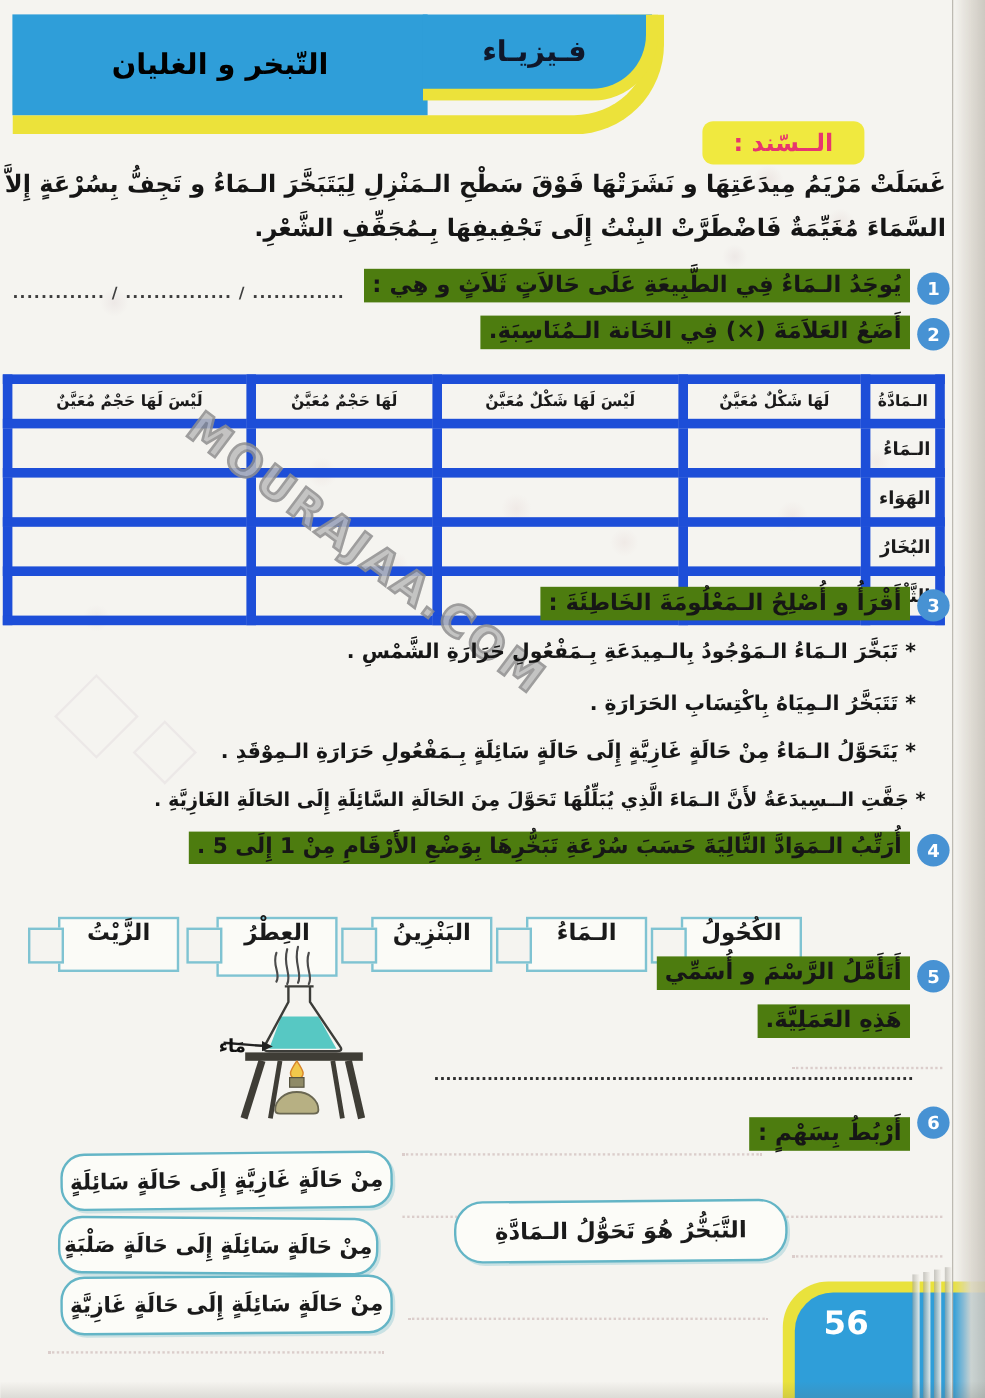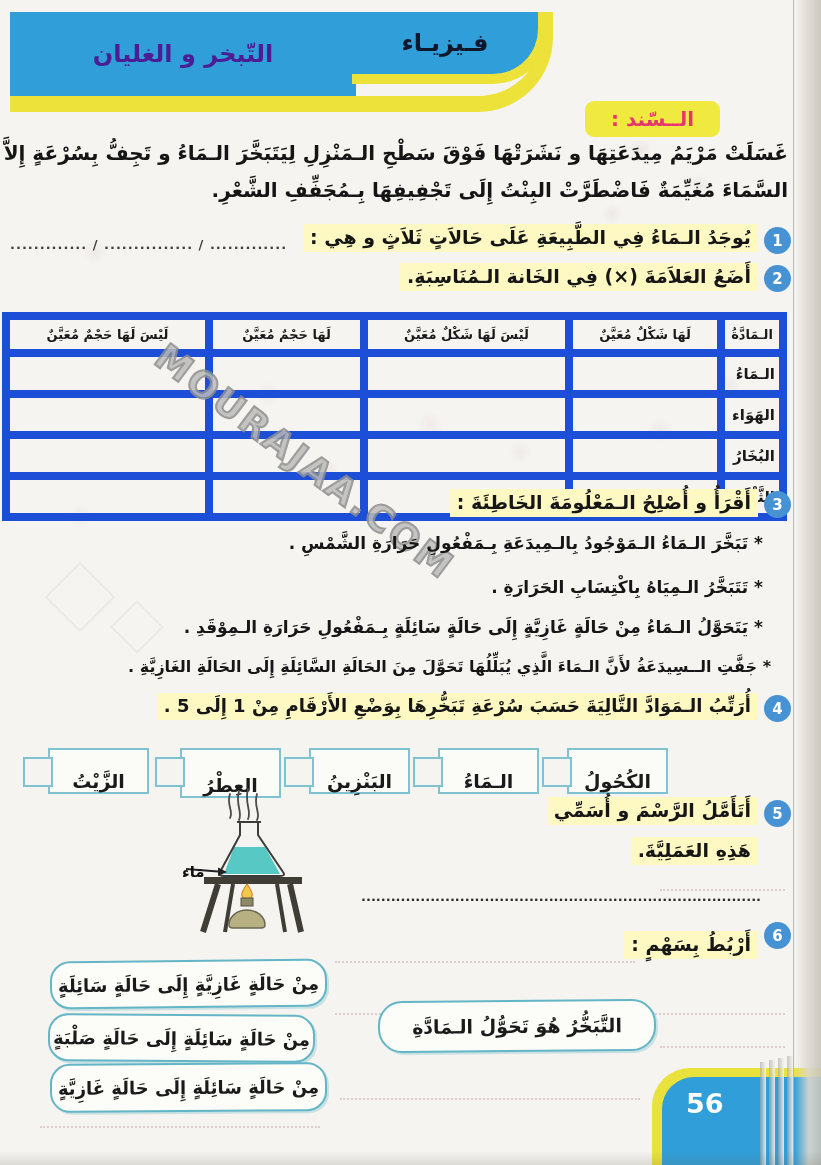--- a/index.html
+++ b/index.html
@@ -12,21 +12,21 @@
   
   .hdr-swoosh{
     position:absolute;left:10px;top:12px;width:530px;height:84px;
     border-bottom:16px solid #ece23a;border-right:13px solid #ece23a;
     border-bottom-right-radius:75px;background:transparent;
   }
   .hdr-left{
     position:absolute;left:10px;top:12px;width:346px;height:84px;
     background:#2f9ed9;display:flex;align-items:center;justify-content:center;
   }
-  .hdr-left span{color:#4c1d95;font-size:24px;font-weight:bold;}
+  .hdr-left span{color:#000000;font-size:24px;font-weight:bold;}
   .hdr-tab{
     position:absolute;left:352px;top:12px;width:186px;height:62px;
     background:#2f9ed9;border-right:10px solid #ece23a;border-bottom:10px solid #ece23a;
     border-bottom-right-radius:55px;
     display:flex;align-items:center;justify-content:center;
   }
   .hdr-tab span{color:#0f172a;font-size:24px;font-weight:bold;letter-spacing:1px;}
   .support-pill{
     position:absolute;left:585px;top:101px;width:135px;height:36px;
     background:#f0e93f;border-radius:9px;
@@ -36,21 +36,21 @@
   
   .para-line{position:absolute;right:33px;font-size:20px;font-weight:bold;white-space:nowrap;color:#151515;}
   
   .qnum{
     position:absolute;right:30px;width:27px;height:27px;border-radius:50%;
     background:#4792d3;color:#fff;font-size:15px;font-weight:bold;
     display:flex;align-items:center;justify-content:center;
   }
   .qtitle{
     position:absolute;right:63px;font-weight:bold;font-size:19px;
-    background:#fef9c3;padding:2px 7px 4px;white-space:nowrap;color:#161616;
+    background:#4d7c0f;padding:2px 7px 4px;white-space:nowrap;color:#161616;
   }
   .blanks{
     position:absolute;left:10px;top:237px;direction:ltr;font-size:13px;
     font-weight:bold;letter-spacing:1px;color:#3d3d3d;white-space:nowrap;
   }
   
   table.grid{position:absolute;left:2px;top:312px;border-collapse:collapse;table-layout:fixed;}
   table.grid th,table.grid td{border:8px solid #1d4ed8;padding:0;}
   table.grid th{height:29px;font-size:13px;font-weight:bold;text-align:center;}
   table.grid td{height:33px;}
@@ -58,22 +58,22 @@
   .watermark{
     position:absolute;left:172px;top:336px;transform:rotate(37deg);transform-origin:0 0;
     direction:ltr;font-size:36px;font-weight:900;letter-spacing:3px;white-space:nowrap;
     color:rgba(252,252,252,0.35);-webkit-text-stroke:2.2px #8f8f8f;
     text-shadow:0 0 1px #9a9a9a;opacity:0.85;
   }
   
   .stmt{position:absolute;right:58px;font-size:17px;font-weight:bold;white-space:nowrap;color:#161616;}
   
   .subst{
-    position:absolute;top:748px;width:97px;height:42px;background:#fbfbf7;
-    border:2px solid #7fc3d2;display:flex;align-items:flex-end;justify-content:center;
+    position:absolute;top:764px;width:97px;height:42px;background:#fbfbf7;
+    border:2px solid #7fc3d2;display:flex;align-items:flex-start;justify-content:center;
   }
   .subst span{font-size:19px;font-weight:bold;}
   .rank-box{
     position:absolute;left:-27px;top:7px;width:26px;height:26px;
     border:2px solid #7fc3d2;background:#f5f4f0;
   }
   
   .dots-line{
     position:absolute;right:60px;top:889px;width:400px;overflow:hidden;
     direction:ltr;white-space:nowrap;font-size:13px;font-weight:bold;color:#2c2c2c;

